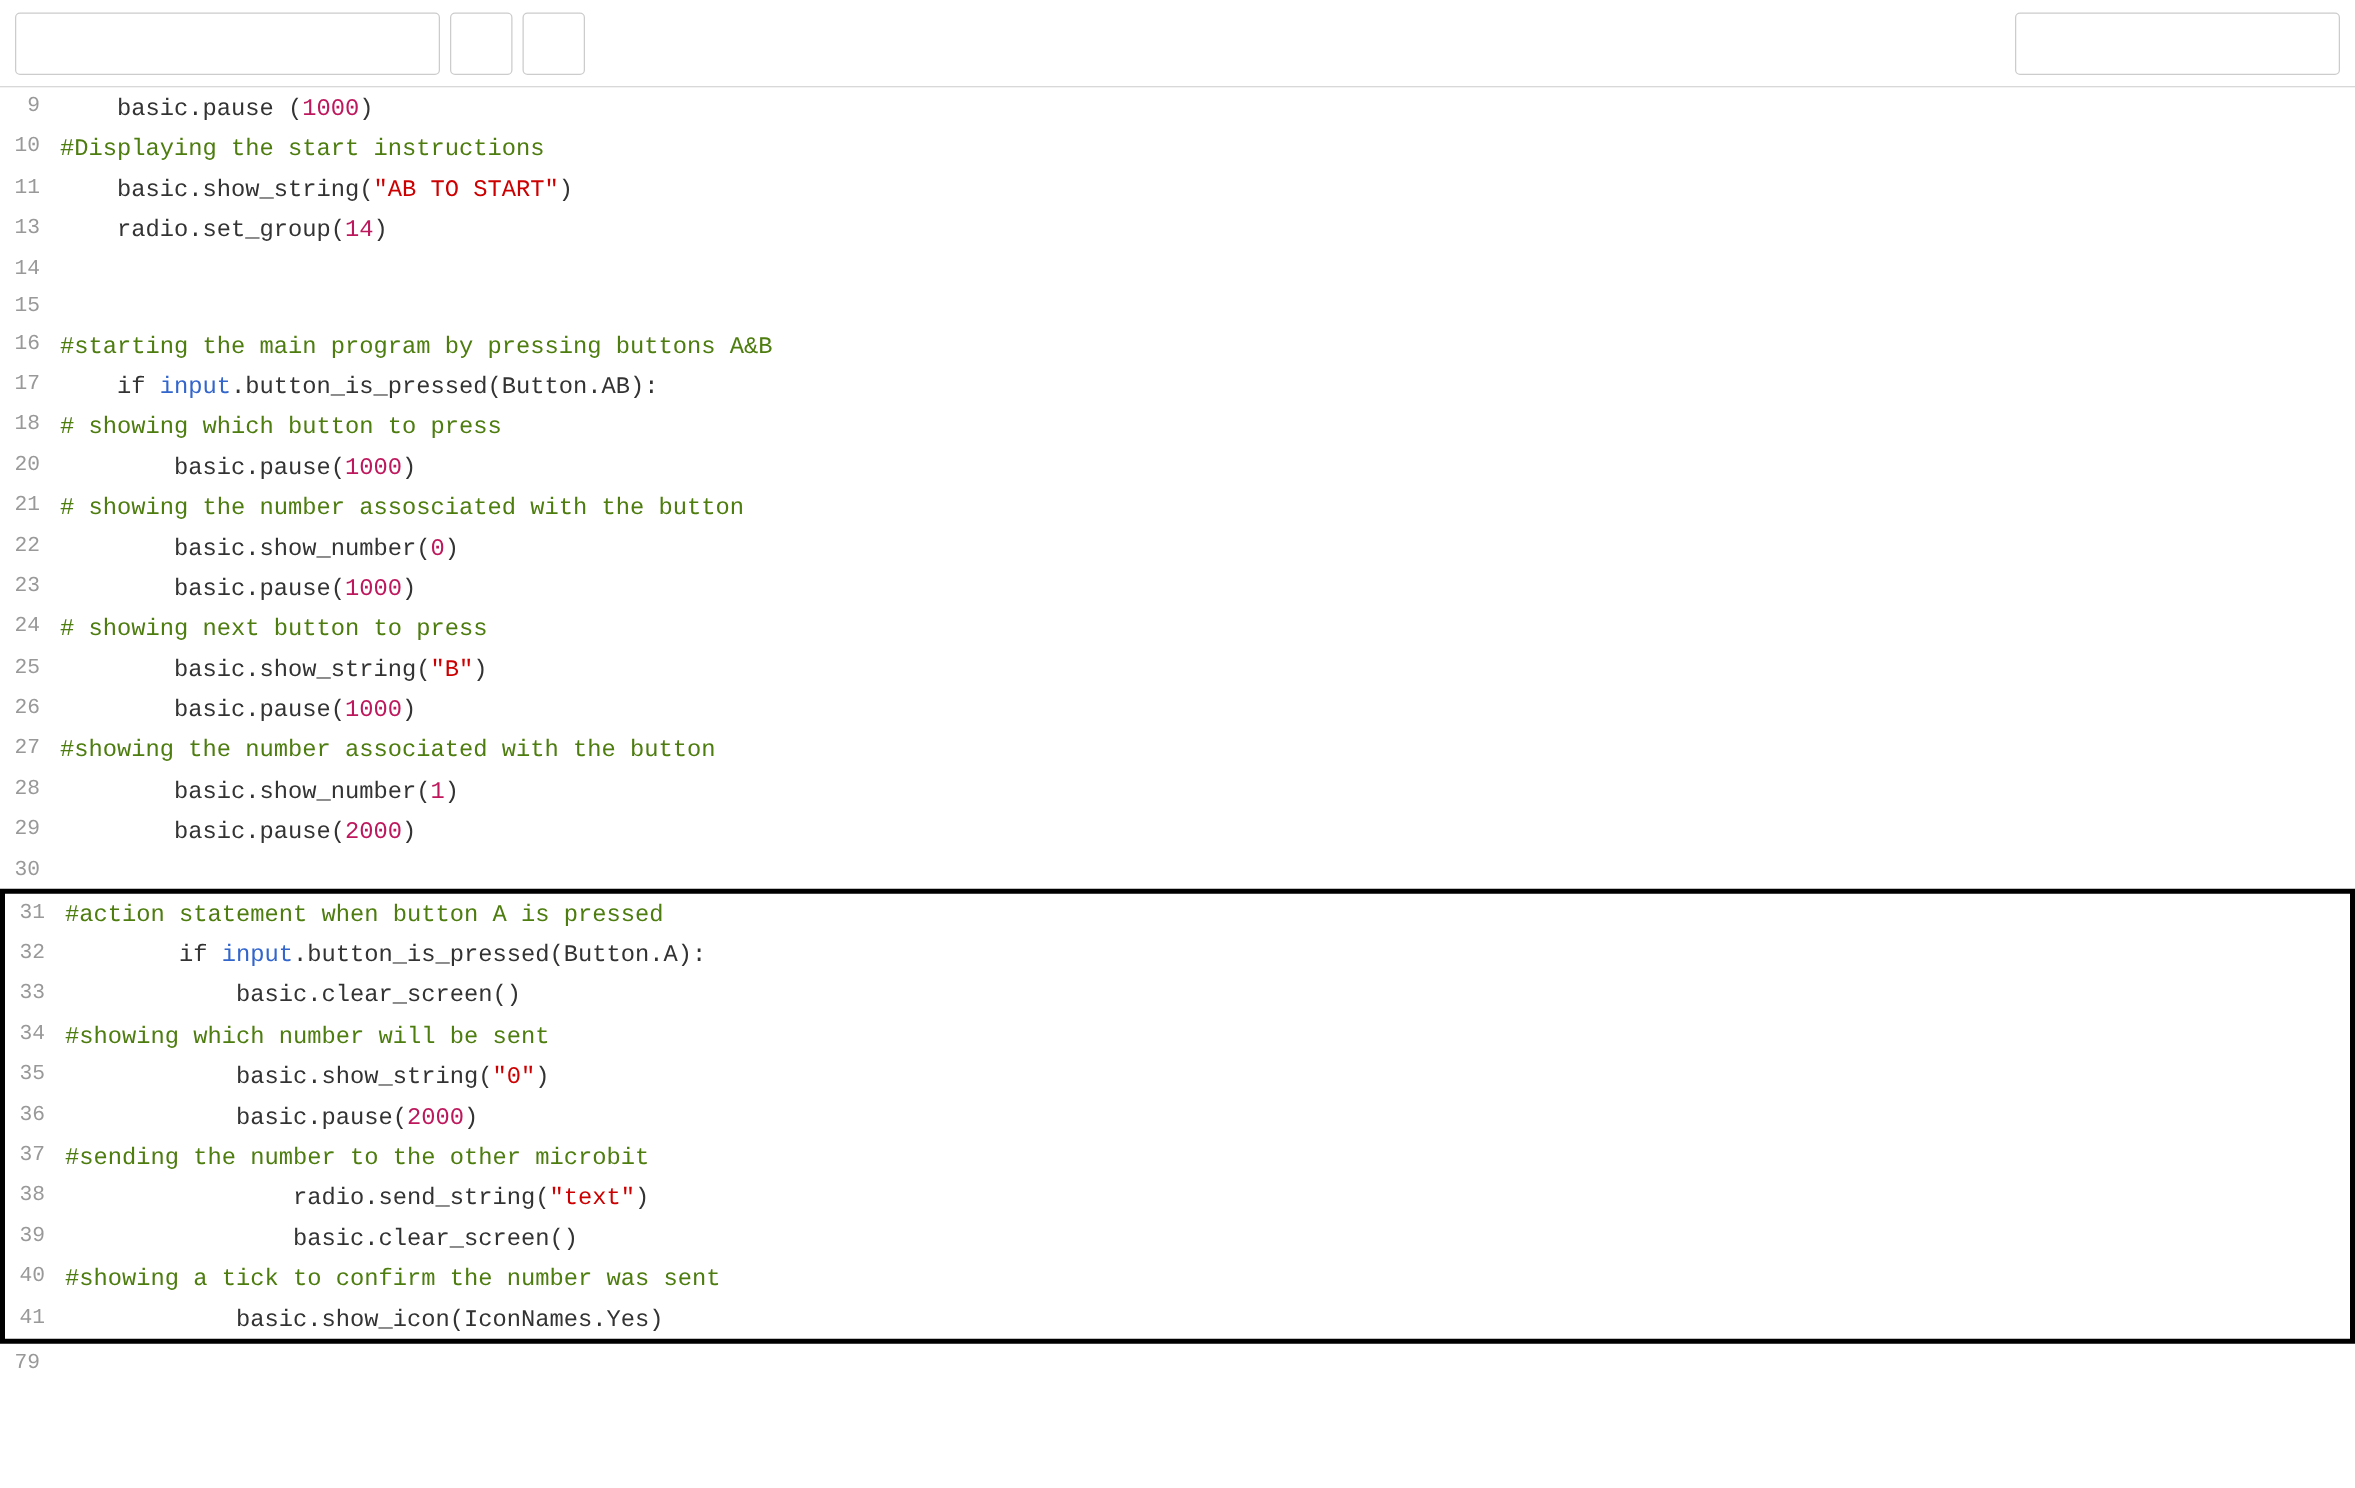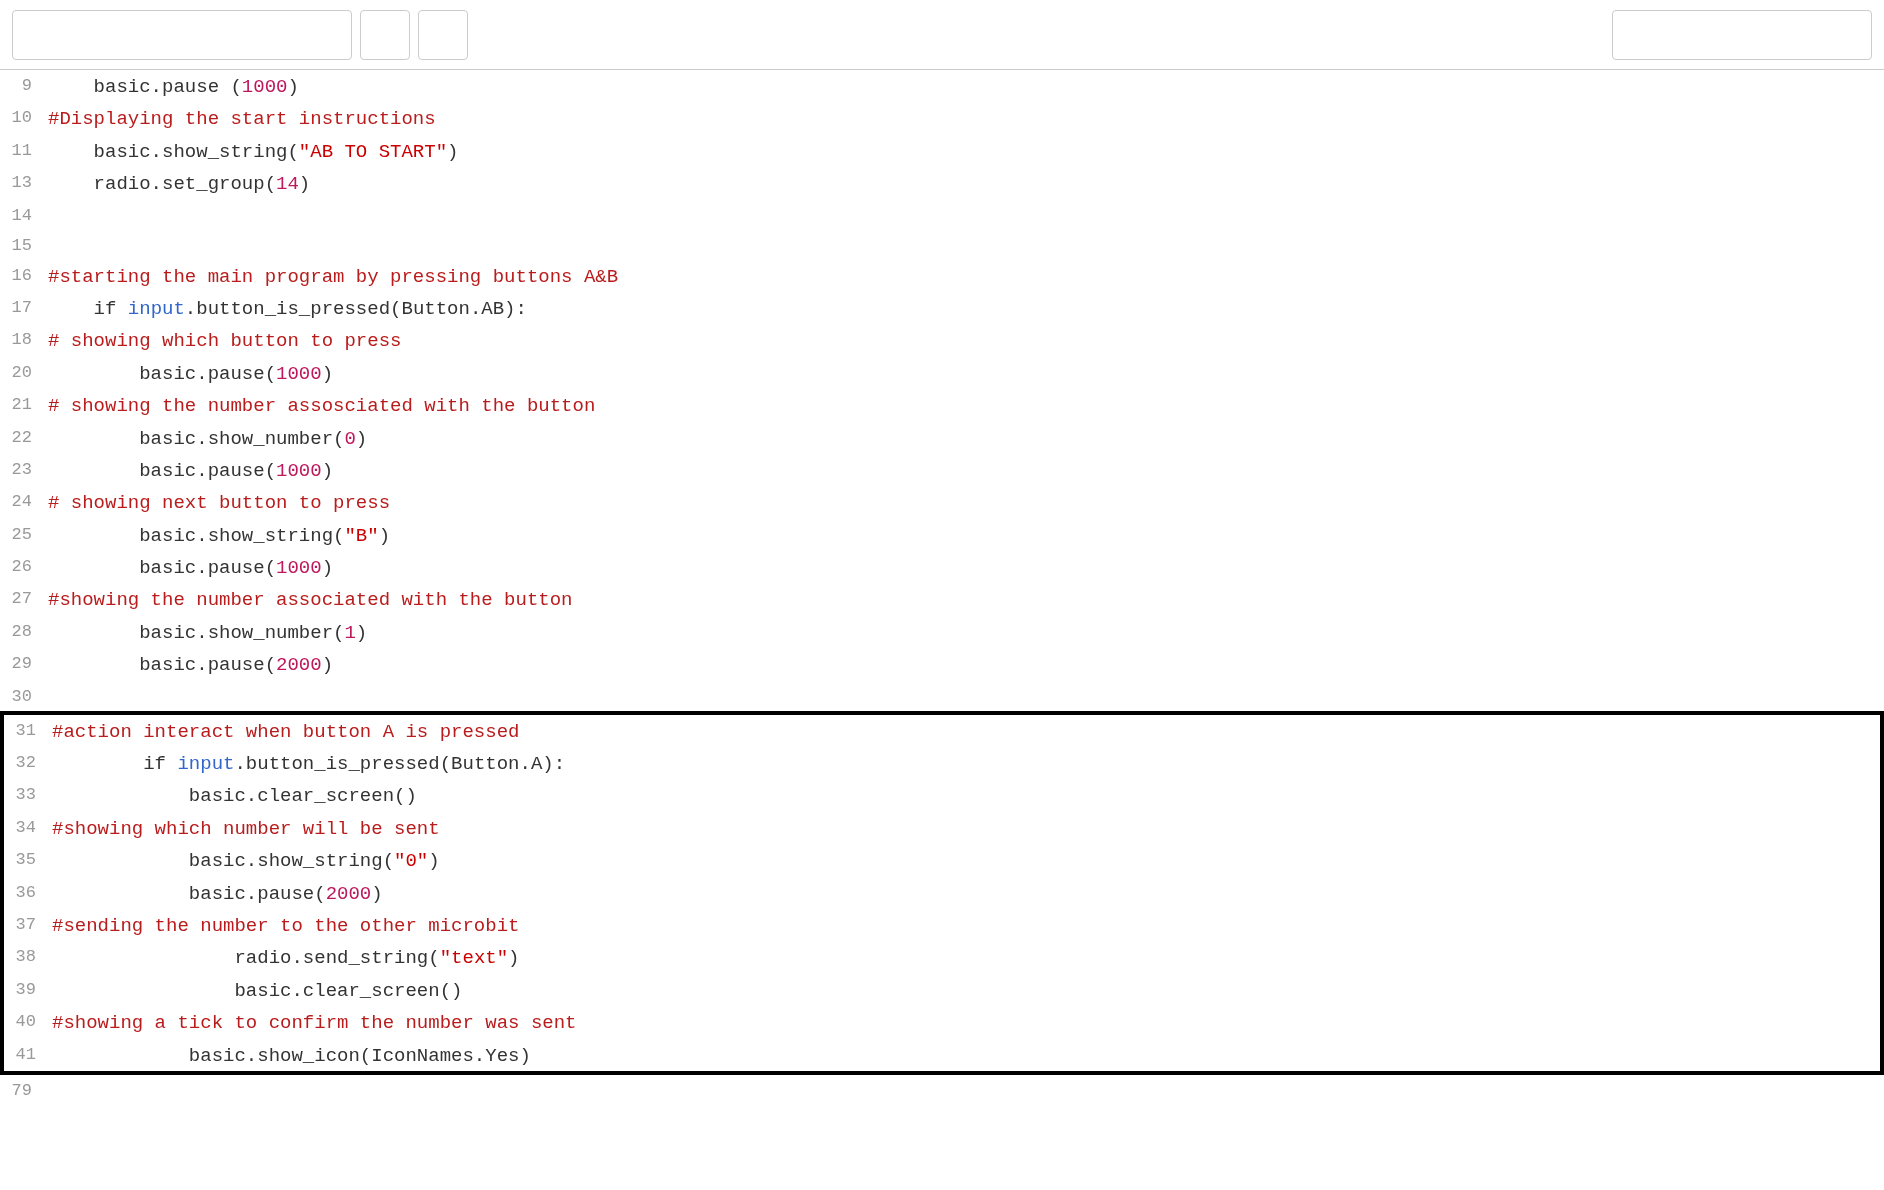--- a/index.html
+++ b/index.html
@@ -123,21 +123,21 @@
       color: #333;
     }
 
     
     .highlighted-block {
       border: 4px solid #000000;
       margin: 0 0 0 0;
     }
 
     
-    .c-comment { color: #b91c1c; }
+    .c-comment { color: #4d7c0f; }
     .c-string  { color: #cc0000; }
     .c-number  { color: #be185d; }
     .c-blue    { color: #3366cc; }
   </style>
 </head>
 <body>
 
 <div class="toolbar">
   <div class="toolbar-left">
     <div class="text-dropdown">
@@ -237,21 +237,21 @@
         <span class="line-num">29</span>
         <span class="line-content">        basic.pause(<span class="c-number">2000</span>)</span>
       </div>
       <div class="code-line">
         <span class="line-num">30</span>
         <span class="line-content"></span>
       </div>
       <div class="highlighted-block">
         <div class="code-line">
           <span class="line-num">31</span>
-          <span class="line-content"><span class="c-comment">#action interact when button A is pressed</span></span>
+          <span class="line-content"><span class="c-comment">#action statement when button A is pressed</span></span>
         </div>
         <div class="code-line">
           <span class="line-num">32</span>
           <span class="line-content">        if <span class="c-blue">input</span>.button_is_pressed(Button.A):</span>
         </div>
         <div class="code-line">
           <span class="line-num">33</span>
           <span class="line-content">            basic.clear_screen()</span>
         </div>
         <div class="code-line">

